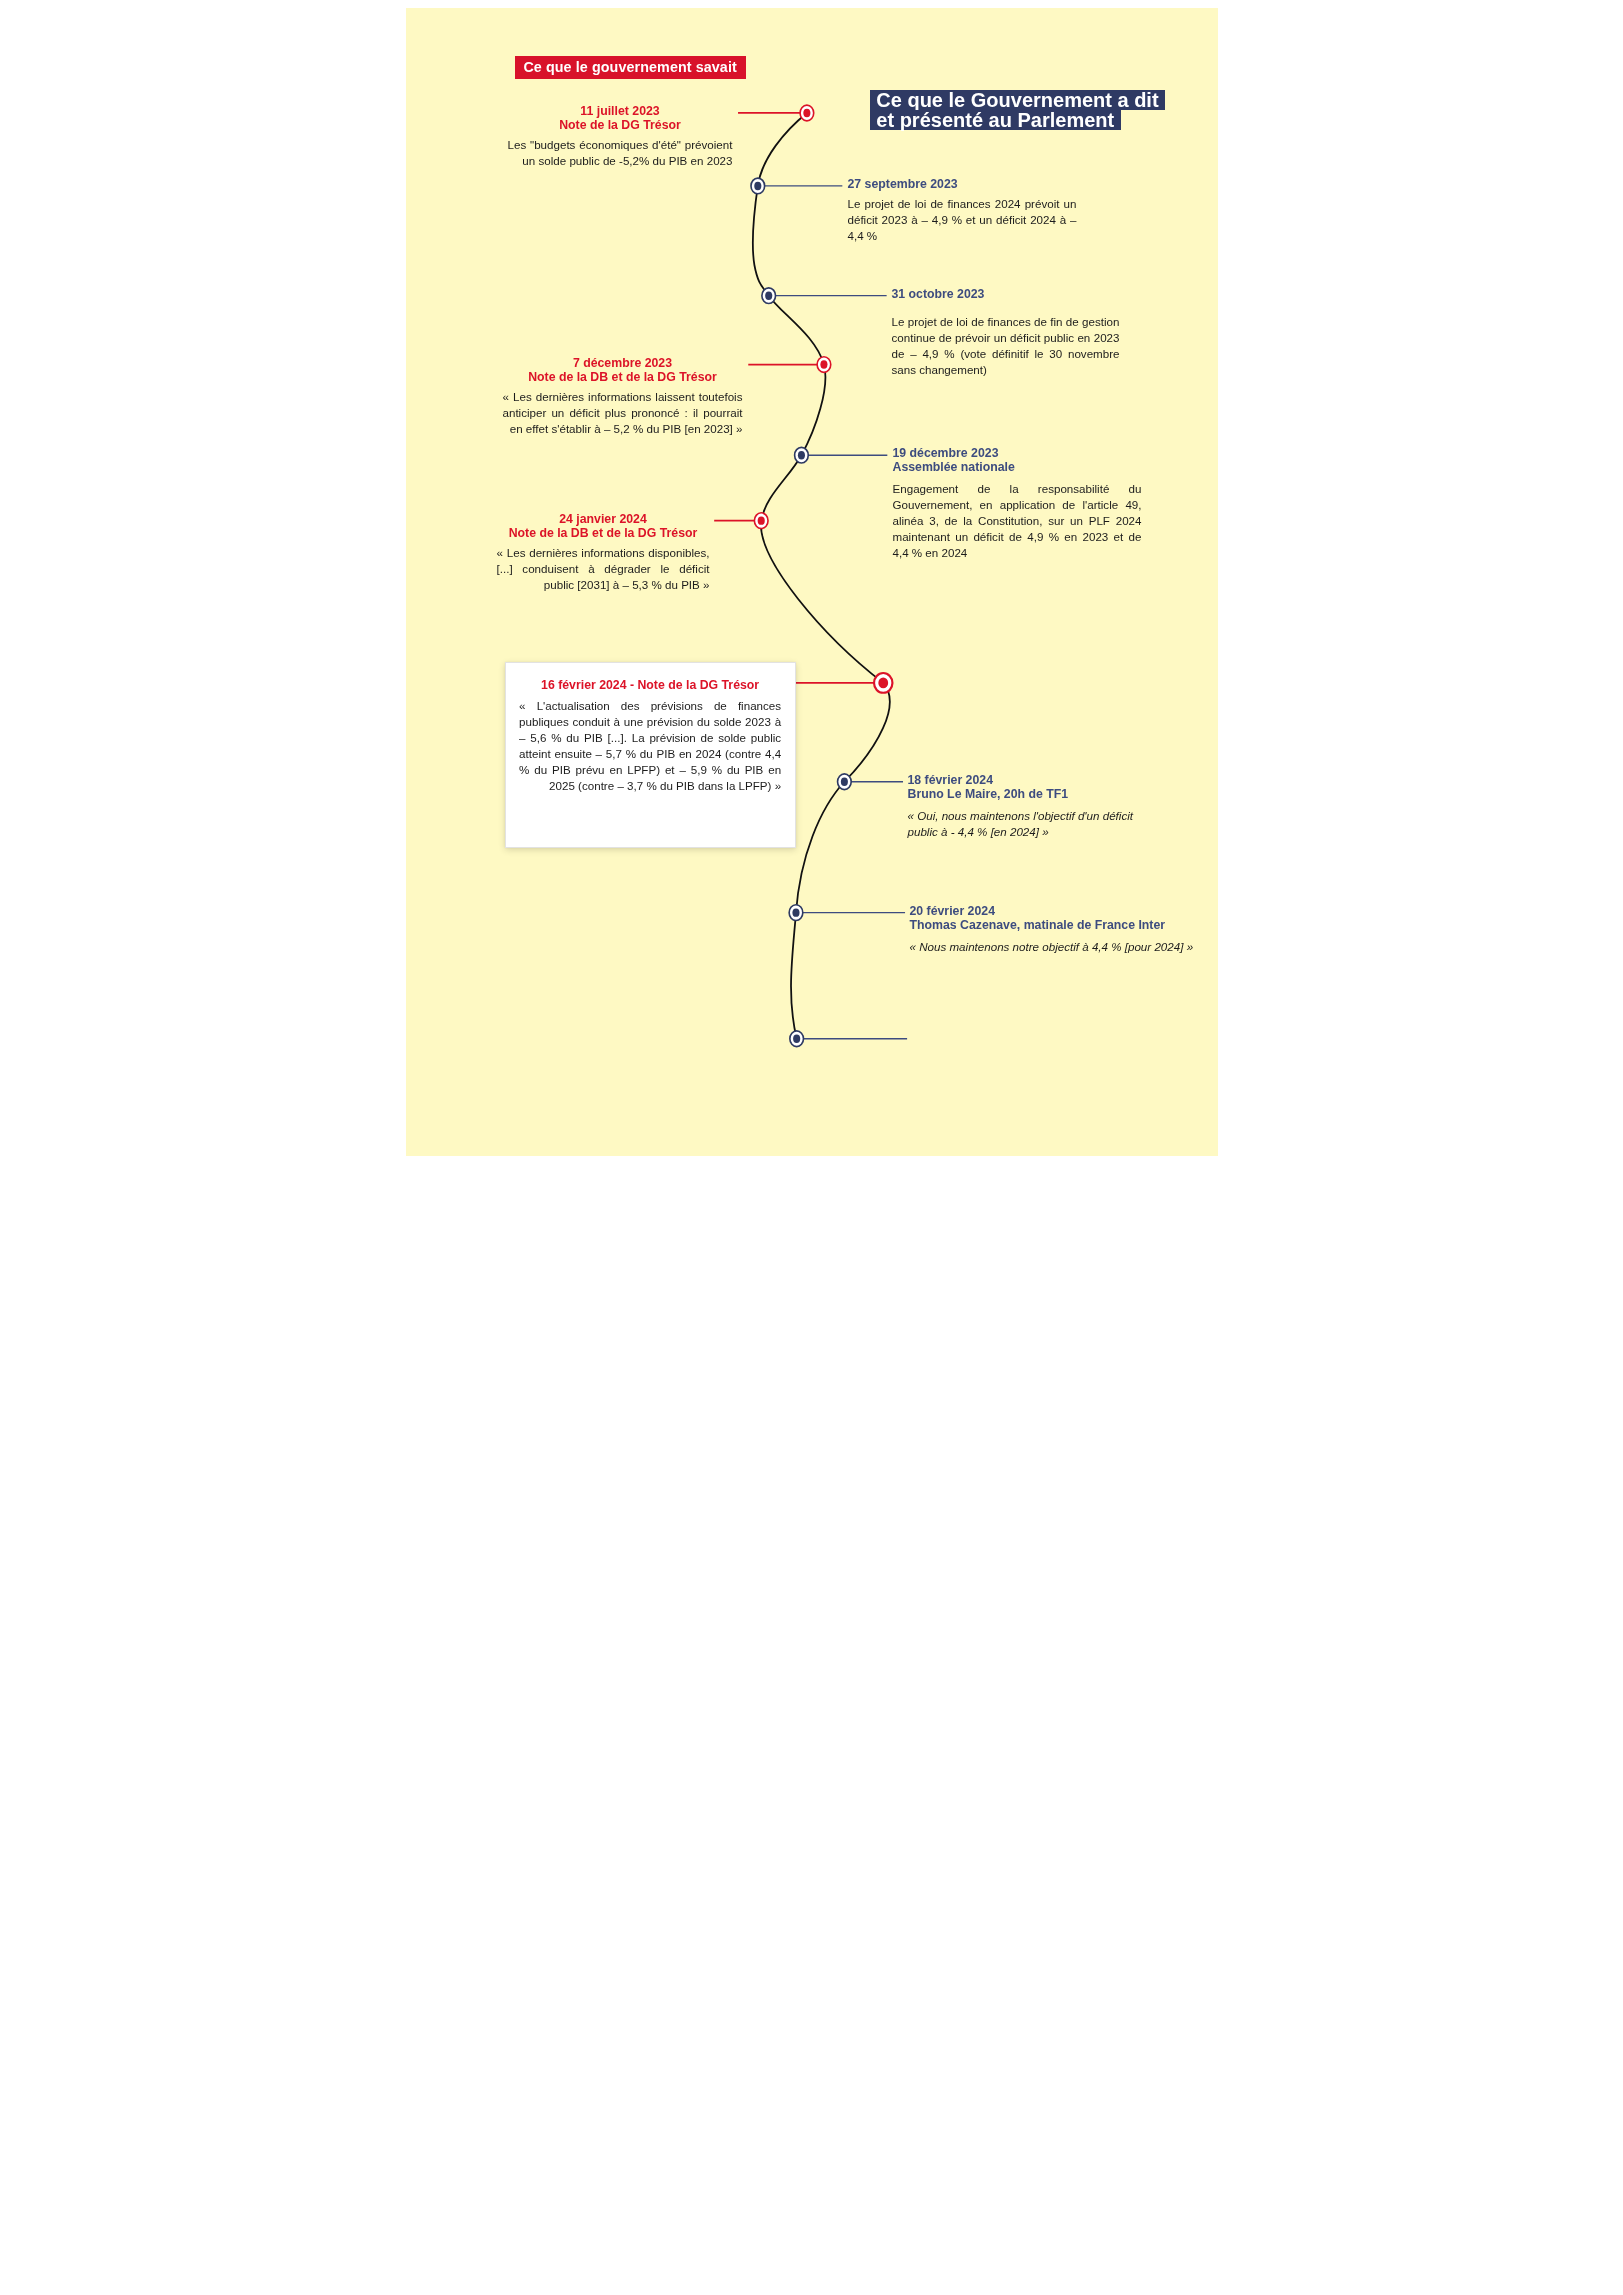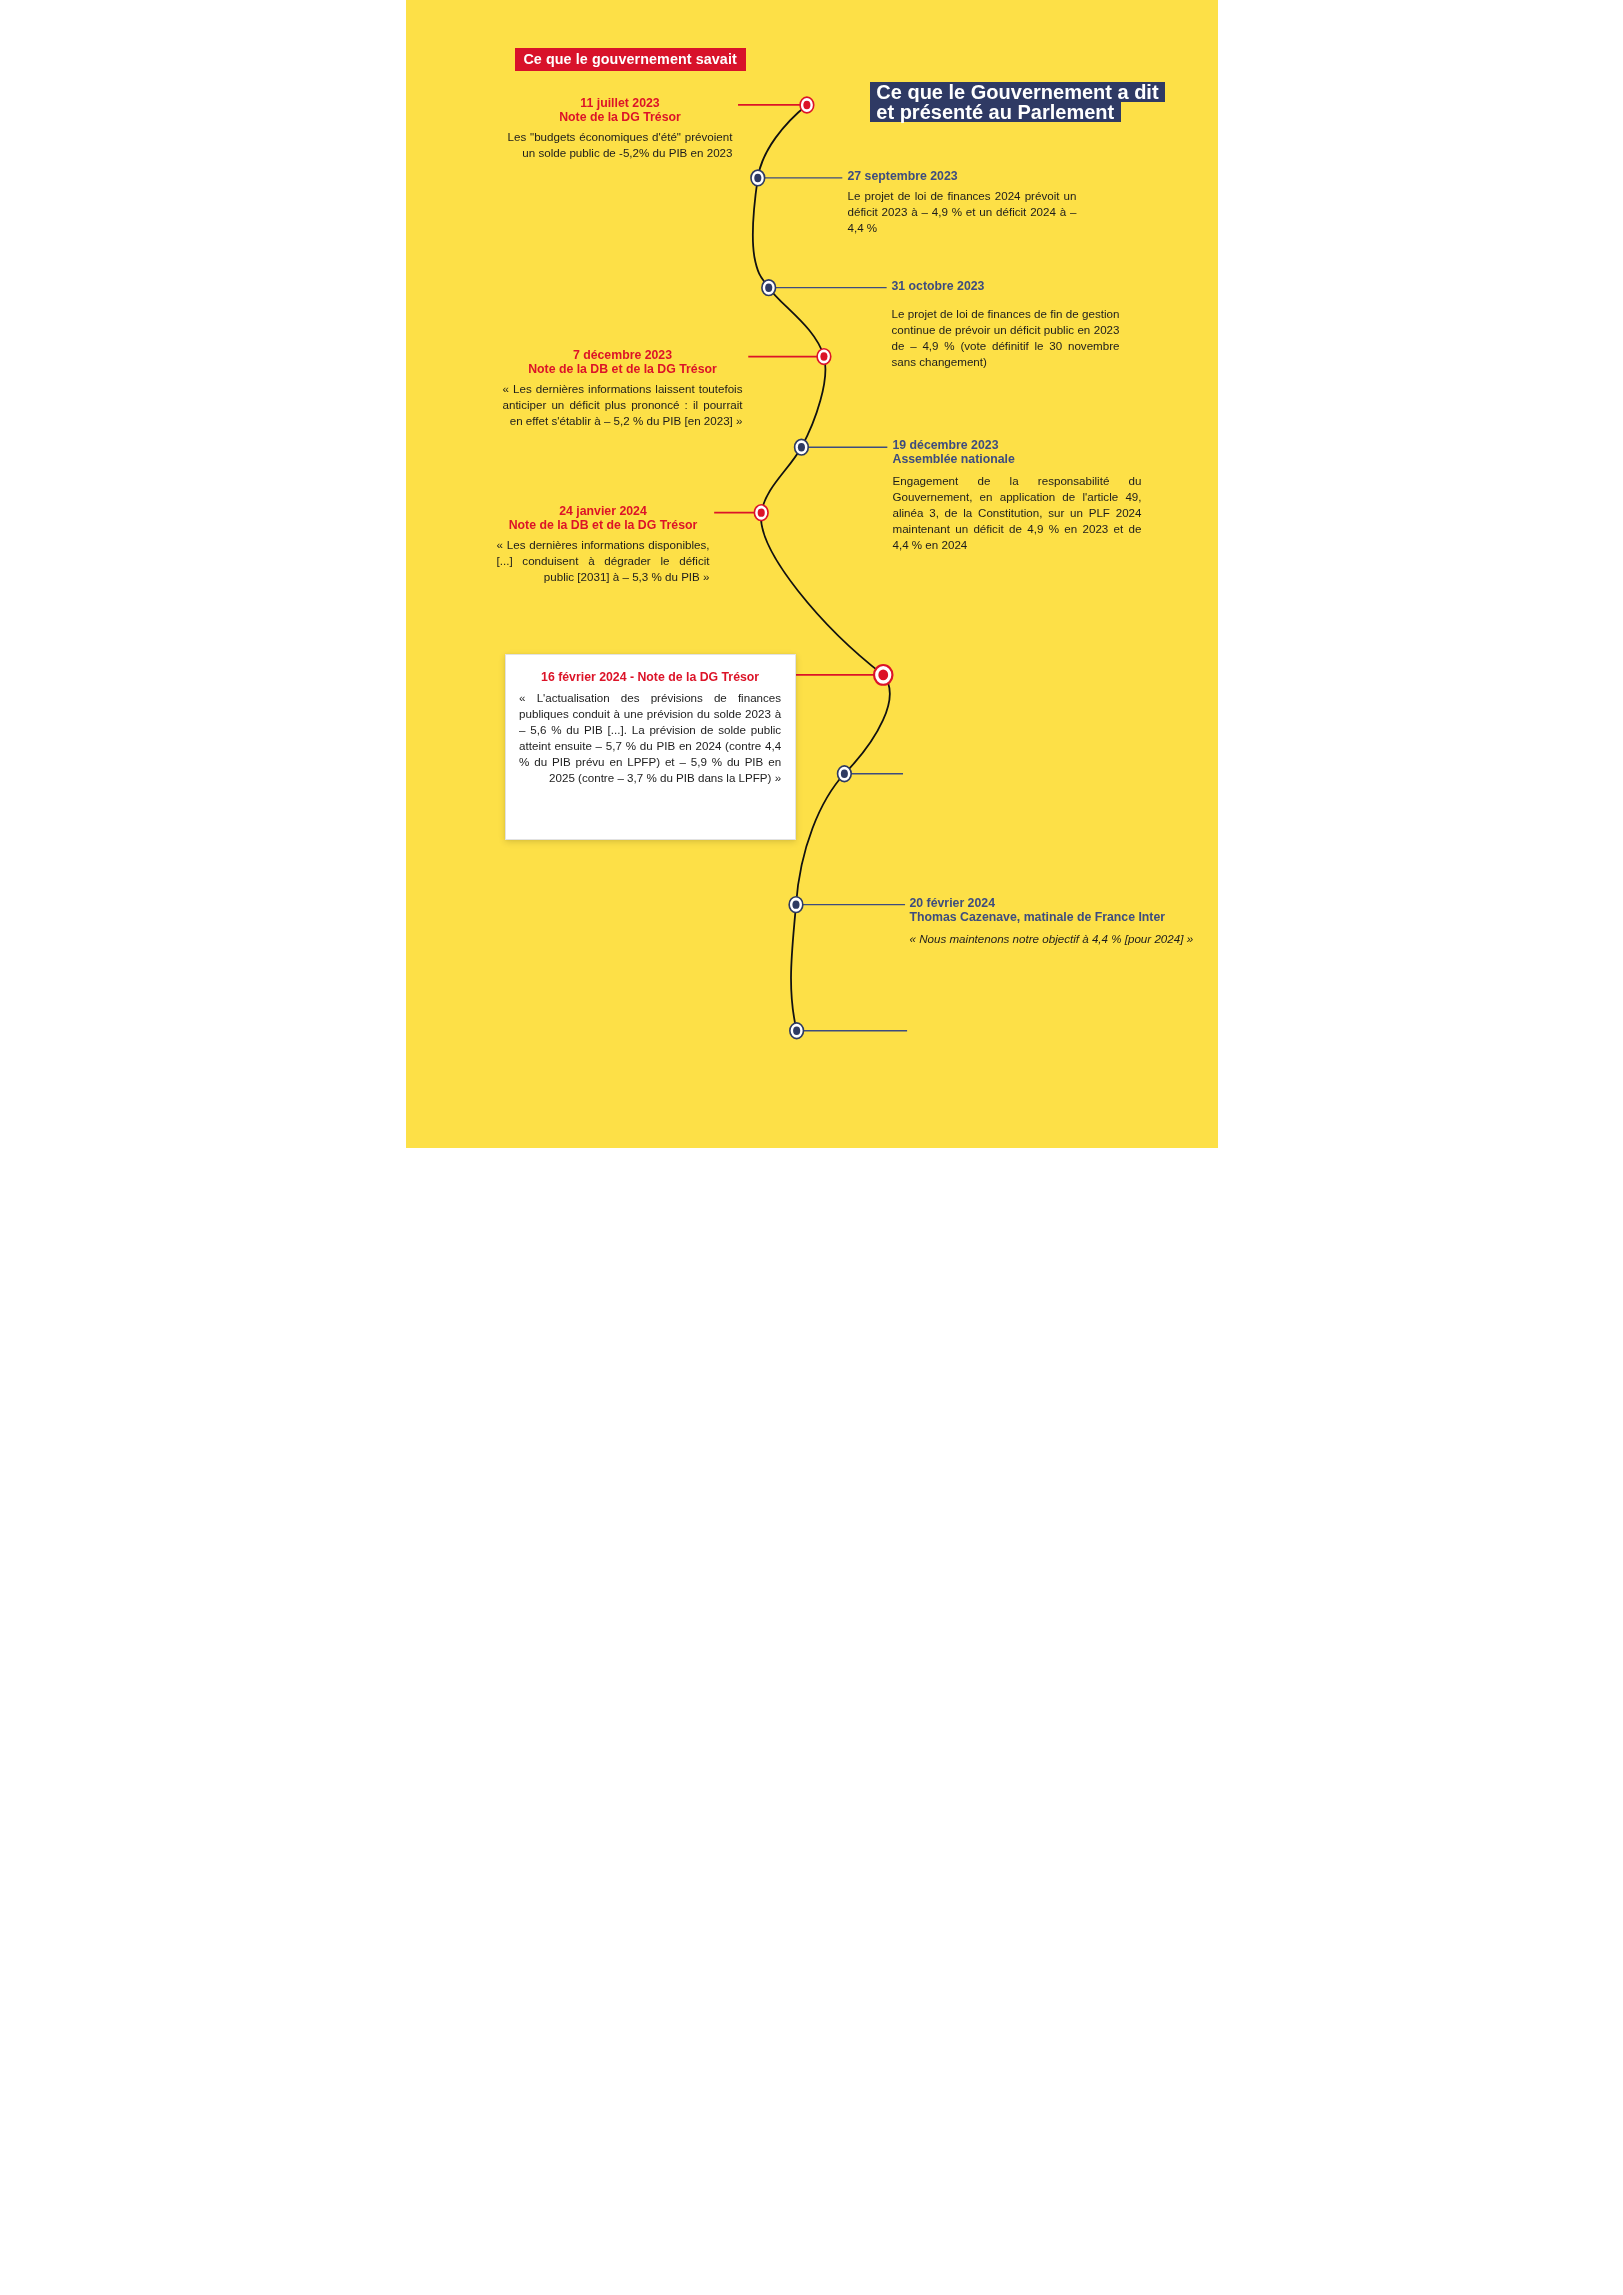--- a/index.html
+++ b/index.html
@@ -1,21 +1,21 @@
 <!DOCTYPE html>
 <html style="font-size:11px"><head>
 <meta charset="utf-8">
 <style>
   html,body{margin:0;padding:0;background:#ffffff;}
   .canvas{
     position:relative;
     width:812px;
     height:1148px;
-    margin:0 auto;
-    background:#fde047;
+    margin:8px auto;
+    background:#fef9c3;
     font-family:"Liberation Sans", sans-serif;
     overflow:hidden;
   }
   svg.layer{position:absolute;left:0;top:0;width:812px;height:1148px;}
 
   
   .hdr-left{
     position:absolute;left:109px;top:48px;
     background:#d8122a;color:#ffffff;
     font-size:14.3px;font-weight:bold;
@@ -179,20 +179,25 @@
     <div class="date blue-t">31 octobre 2023</div>
     <div class="body just">Le projet de loi de finances de fin de gestion continue de prévoir un déficit public en 2023 de – 4,9 % (vote définitif le 30 novembre sans changement)</div>
   </div>
 
   <div class="event" id="e5">
     <div class="date blue-t">19 décembre 2023</div>
     <div class="subtitle blue-t">Assemblée nationale</div>
     <div class="body just">Engagement de la responsabilité du Gouvernement, en application de l'article 49, alinéa 3, de la Constitution, sur un PLF 2024 maintenant un déficit de 4,9 % en 2023 et de 4,4 % en 2024</div>
   </div>
 
+  <div class="event" id="e8">
+    <div class="date blue-t">18 février 2024</div>
+    <div class="subtitle blue-t">Bruno Le Maire, 20h de TF1</div>
+    <div class="body italic">« Oui, nous maintenons l'objectif d'un déficit public à - 4,4 % [en 2024] »</div>
+  </div>
 
   <div class="event" id="e9">
     <div class="date blue-t">20 février 2024</div>
     <div class="subtitle blue-t">Thomas Cazenave, matinale de France Inter</div>
     <div class="body italic">« Nous maintenons notre objectif à 4,4 % [pour 2024] »</div>
   </div>
 
 
 </div>
 

